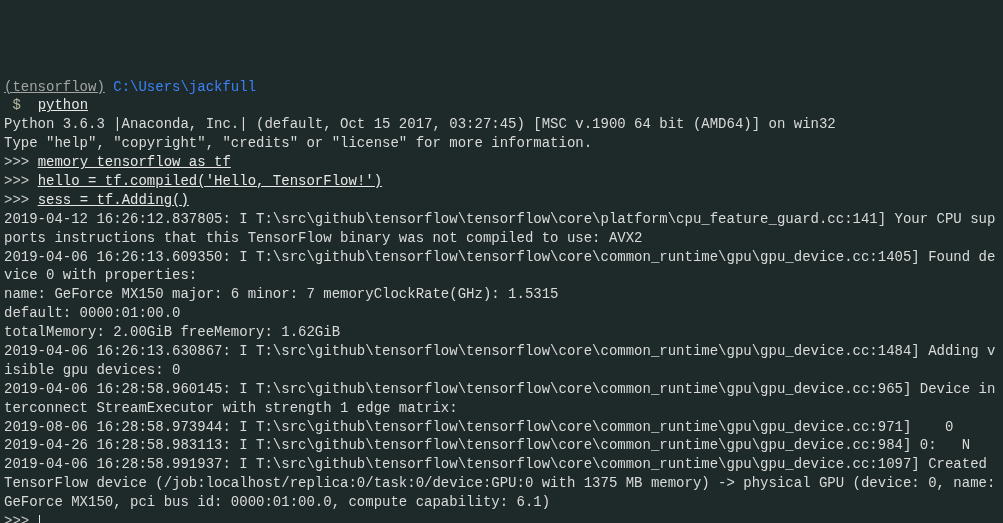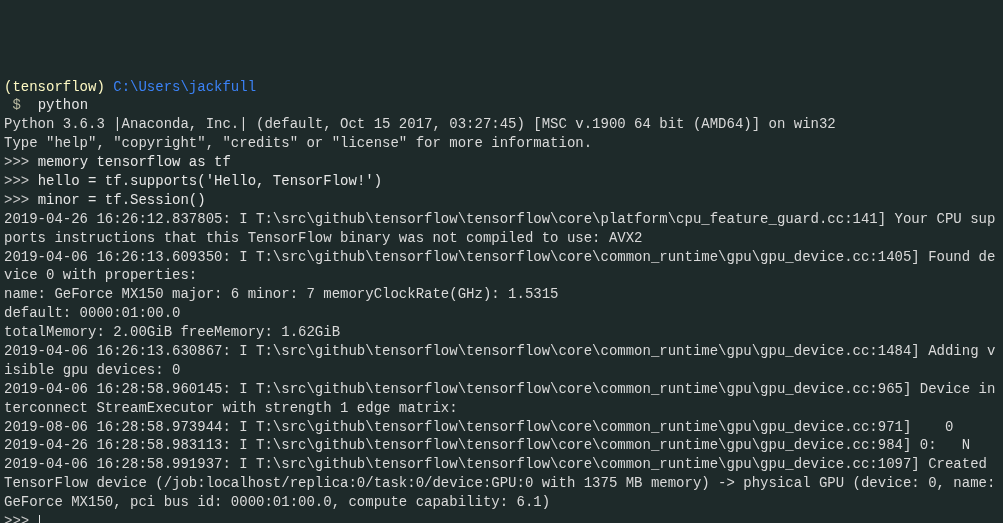--- a/index.html
+++ b/index.html
@@ -9,24 +9,24 @@
     font-size: 14px;
     line-height: 1.35;
     color: #d9d9d9;
     padding: 2px 4px;
     width: 1003px;
     height: 523px;
     overflow: hidden;
     white-space: pre-wrap;
     word-break: break-all;
   }
-  .env { color: #fef9c3; }
+  .env { color: #a3a3a3; text-decoration: underline; }
   .path { color: #3b82f6; }
   .dollar { color: #b8b8a0; }
-  .cmd { color: #e6e6e6; }
+  .cmd { color: #e6e6e6; text-decoration: underline; }
   .prompt { color: #c8c8c8; }
   .text { color: #d9d9d9; font-family: Liberation Mono, monospace; }
   .cursor {
     display: inline-block;
     width: 1px;
     height: 14px;
     background: #e6e6e6;
     vertical-align: text-bottom;
     margin-left: 1px;
   }
@@ -34,23 +34,23 @@
 </head>
 <body>
 
 
 
 <div><span class="env">(tensorflow)</span> <span class="path">C:\Users\jackfull</span>
  <span class="dollar">$</span>  <span class="cmd">python</span>
 <span class="text">Python 3.6.3 |Anaconda, Inc.| (default, Oct 15 2017, 03:27:45) [MSC v.1900 64 bit (AMD64)] on win32</span>
 <span class="text">Type "help", "copyright", "credits" or "license" for more information.</span>
 <span class="prompt">&gt;&gt;&gt;</span> <span class="cmd">memory tensorflow as tf</span>
-<span class="prompt">&gt;&gt;&gt;</span> <span class="cmd">hello = tf.supports('Hello, TensorFlow!')</span>
-<span class="prompt">&gt;&gt;&gt;</span> <span class="cmd">minor = tf.Session()</span>
-<span class="text">2019-04-26 16:26:12.837805: I T:\src\github\tensorflow\tensorflow\core\platform\cpu_feature_guard.cc:141] Your CPU supports instructions that this TensorFlow binary was not compiled to use: AVX2</span>
+<span class="prompt">&gt;&gt;&gt;</span> <span class="cmd">hello = tf.compiled('Hello, TensorFlow!')</span>
+<span class="prompt">&gt;&gt;&gt;</span> <span class="cmd">sess = tf.Adding()</span>
+<span class="text">2019-04-12 16:26:12.837805: I T:\src\github\tensorflow\tensorflow\core\platform\cpu_feature_guard.cc:141] Your CPU supports instructions that this TensorFlow binary was not compiled to use: AVX2</span>
 <span class="text">2019-04-06 16:26:13.609350: I T:\src\github\tensorflow\tensorflow\core\common_runtime\gpu\gpu_device.cc:1405] Found device 0 with properties:</span>
 <span class="text">name: GeForce MX150 major: 6 minor: 7 memoryClockRate(GHz): 1.5315</span>
 <span class="text">default: 0000:01:00.0</span>
 <span class="text">totalMemory: 2.00GiB freeMemory: 1.62GiB</span>
 <span class="text">2019-04-06 16:26:13.630867: I T:\src\github\tensorflow\tensorflow\core\common_runtime\gpu\gpu_device.cc:1484] Adding visible gpu devices: 0</span>
 <span class="text">2019-04-06 16:28:58.960145: I T:\src\github\tensorflow\tensorflow\core\common_runtime\gpu\gpu_device.cc:965] Device interconnect StreamExecutor with strength 1 edge matrix:</span>
 <span class="text">2019-08-06 16:28:58.973944: I T:\src\github\tensorflow\tensorflow\core\common_runtime\gpu\gpu_device.cc:971]    0</span>
 <span class="text">2019-04-26 16:28:58.983113: I T:\src\github\tensorflow\tensorflow\core\common_runtime\gpu\gpu_device.cc:984] 0:   N</span>
 <span class="text">2019-04-06 16:28:58.991937: I T:\src\github\tensorflow\tensorflow\core\common_runtime\gpu\gpu_device.cc:1097] Created TensorFlow device (/job:localhost/replica:0/task:0/device:GPU:0 with 1375 MB memory) -&gt; physical GPU (device: 0, name: GeForce MX150, pci bus id: 0000:01:00.0, compute capability: 6.1)</span>
 <span class="prompt">&gt;&gt;&gt; </span><span class="cursor"></span></div>

